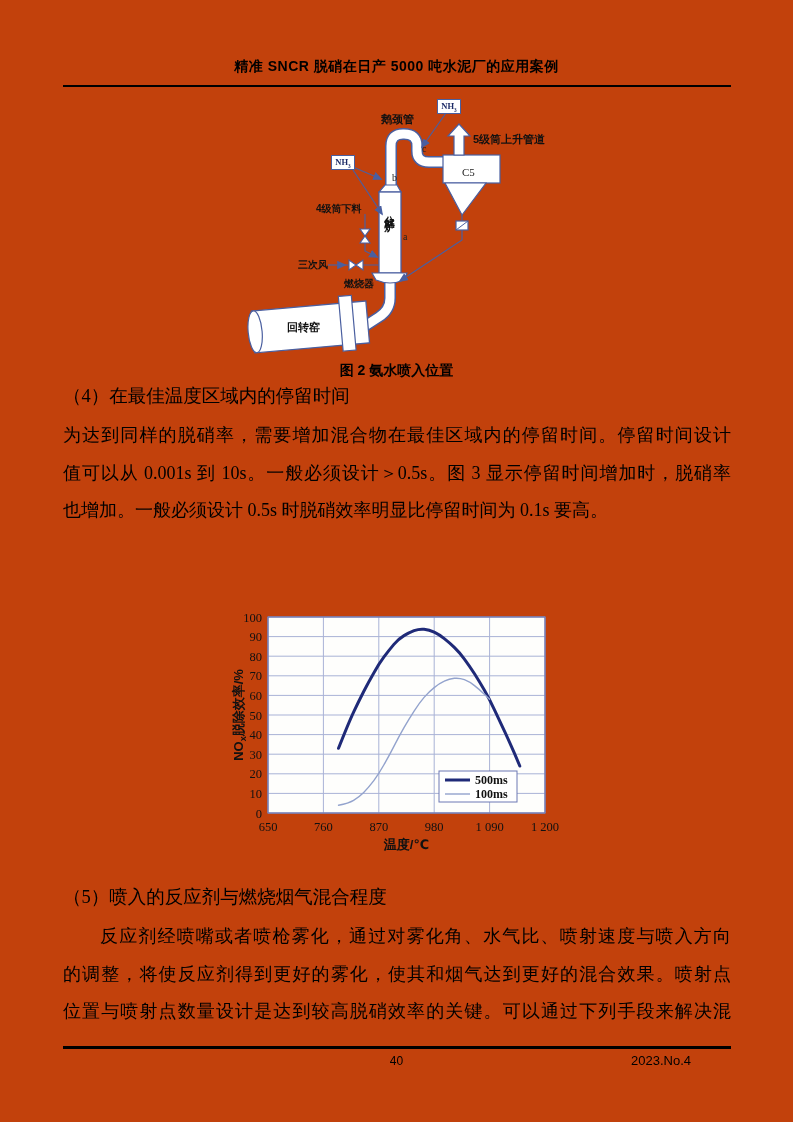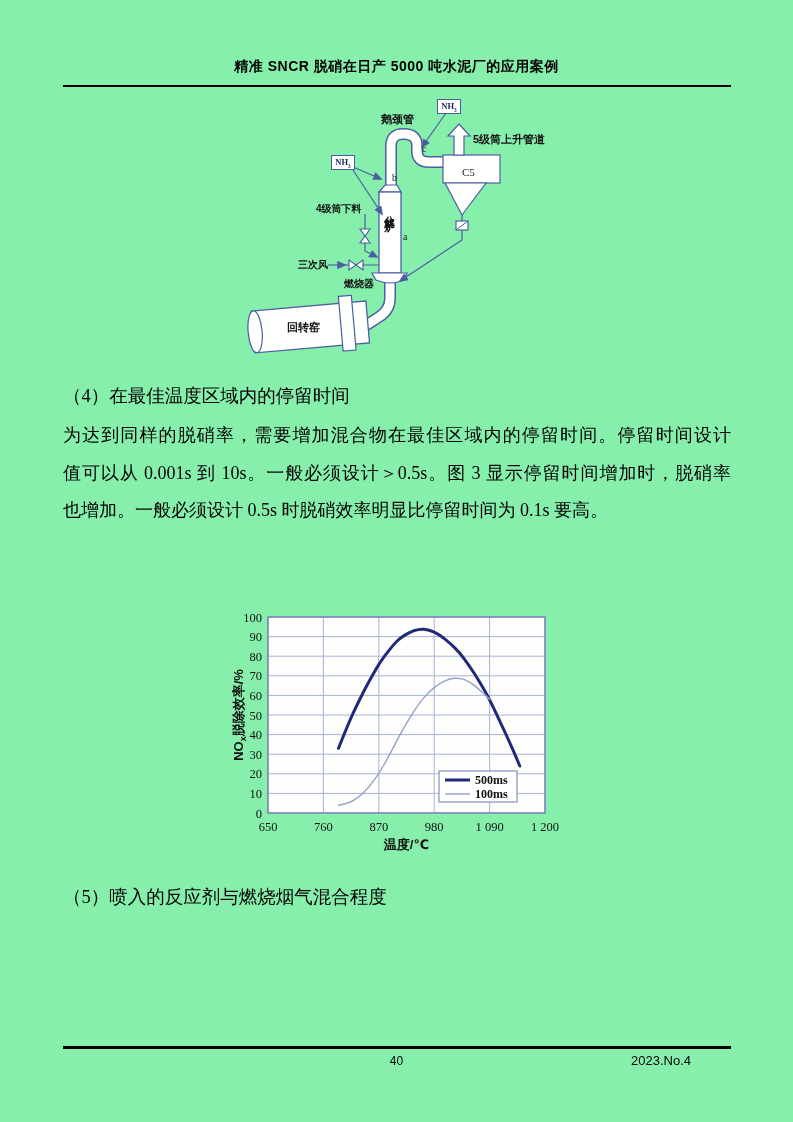--- a/index.html
+++ b/index.html
@@ -1,16 +1,16 @@
 <!DOCTYPE html>
 <html><head>
 <meta charset="utf-8">
 <style>
   html,body{margin:0;padding:0;background:#ffffff;}
-  #page{position:relative;width:793px;height:1122px;background:#86efac;overflow:hidden;
+  #page{position:relative;width:793px;height:1122px;background:#c2410c;overflow:hidden;
         font-family:"Liberation Serif","DejaVu Serif",serif;color:#000;}
   .abs{position:absolute;}
   
   #hdr-title{top:58px;left:0;width:793px;text-align:center;
              font:bold 14px "Liberation Sans","DejaVu Sans",sans-serif;letter-spacing:.5px;}
   #hdr-rule{top:85px;left:63px;width:668px;border-top:2px solid #000;}
   
   #fig2-svg{top:95px;left:230px;}
   .dlab{font:bold 10px "Liberation Sans","DejaVu Sans",sans-serif;color:#111;white-space:nowrap;}
   .dlab-sm{font:10px "Liberation Serif",serif;color:#222;}
@@ -100,20 +100,21 @@
   <div class="abs dlab" style="top:132px;left:473px;font-size:11px;">5级筒上升管道</div>
   <div class="abs dlab-sm" style="top:166px;left:462px;font-size:11px;">C5</div>
   <div class="abs dlab-sm" style="top:143px;left:422px;">c</div>
   <div class="abs dlab-sm" style="top:172px;left:392px;">b</div>
   <div class="abs dlab-sm" style="top:231px;left:403px;">a</div>
   <div class="abs dlab" style="top:202px;left:316px;">4级筒下料</div>
   <div class="abs dlab" id="lab-decomposer" style="top:208px;left:383px;font-size:10.5px;">分解炉</div>
   <div class="abs dlab" style="top:258px;left:298px;">三次风</div>
   <div class="abs dlab" style="top:277px;left:344px;">燃烧器</div>
   <div class="abs dlab" style="top:320px;left:287px;font-size:11px;">回转窑</div>
+  <div class="abs figcap" style="top:362px;">图 2  氨水喷入位置</div>
 
   <div class="abs heading" style="top:383px;">（4）在最佳温度区域内的停留时间</div>
   <div class="abs para" style="top:417px;">
     <div class="bline">为达到同样的脱硝率，需要增加混合物在最佳区域内的停留时间。停留时间设计</div>
     <div class="bline">值可以从 0.001s 到 10s。一般必须设计＞0.5s。图 3 显示停留时间增加时，脱硝率</div>
     <div class="bline lastline">也增加。一般必须设计 0.5s 时脱硝效率明显比停留时间为 0.1s 要高。</div>
   </div>
 
   <svg class="abs" id="chart-svg" width="345" height="250" viewBox="230 608 345 250">
       <rect x="268" y="617" width="277" height="196" fill="#fefefc"></rect>
@@ -157,17 +158,22 @@
       <text x="323.4" y="831" text-anchor="middle" class="ticklab">760</text>
       <text x="378.8" y="831" text-anchor="middle" class="ticklab">870</text>
       <text x="434.2" y="831" text-anchor="middle" class="ticklab">980</text>
       <text x="489.6" y="831" text-anchor="middle" class="ticklab">1 090</text>
       <text x="545" y="831" text-anchor="middle" class="ticklab">1 200</text>
       <text x="406.5" y="849" text-anchor="middle" class="axtitle">温度/℃</text>
       <text x="243" y="715" text-anchor="middle" class="axtitle" transform="rotate(-90 243 715)"><tspan>NO</tspan><tspan font-size="9" dy="3">x</tspan><tspan dy="-3">脱除效率/%</tspan></text>
     </svg>
 
   <div class="abs heading" style="top:884px;">（5）喷入的反应剂与燃烧烟气混合程度</div>
+  <div class="abs para" style="top:918px;">
+    <div class="bline indent">反应剂经喷嘴或者喷枪雾化，通过对雾化角、水气比、喷射速度与喷入方向</div>
+    <div class="bline">的调整，将使反应剂得到更好的雾化，使其和烟气达到更好的混合效果。喷射点</div>
+    <div class="bline">位置与喷射点数量设计是达到较高脱硝效率的关键。可以通过下列手段来解决混</div>
+  </div>
 
   <div class="abs" id="ftr-rule"></div>
   <div class="abs" id="ftr-page">40</div>
   <div class="abs" id="ftr-issue">2023.No.4</div>
 </div>
 
 </body></html>

